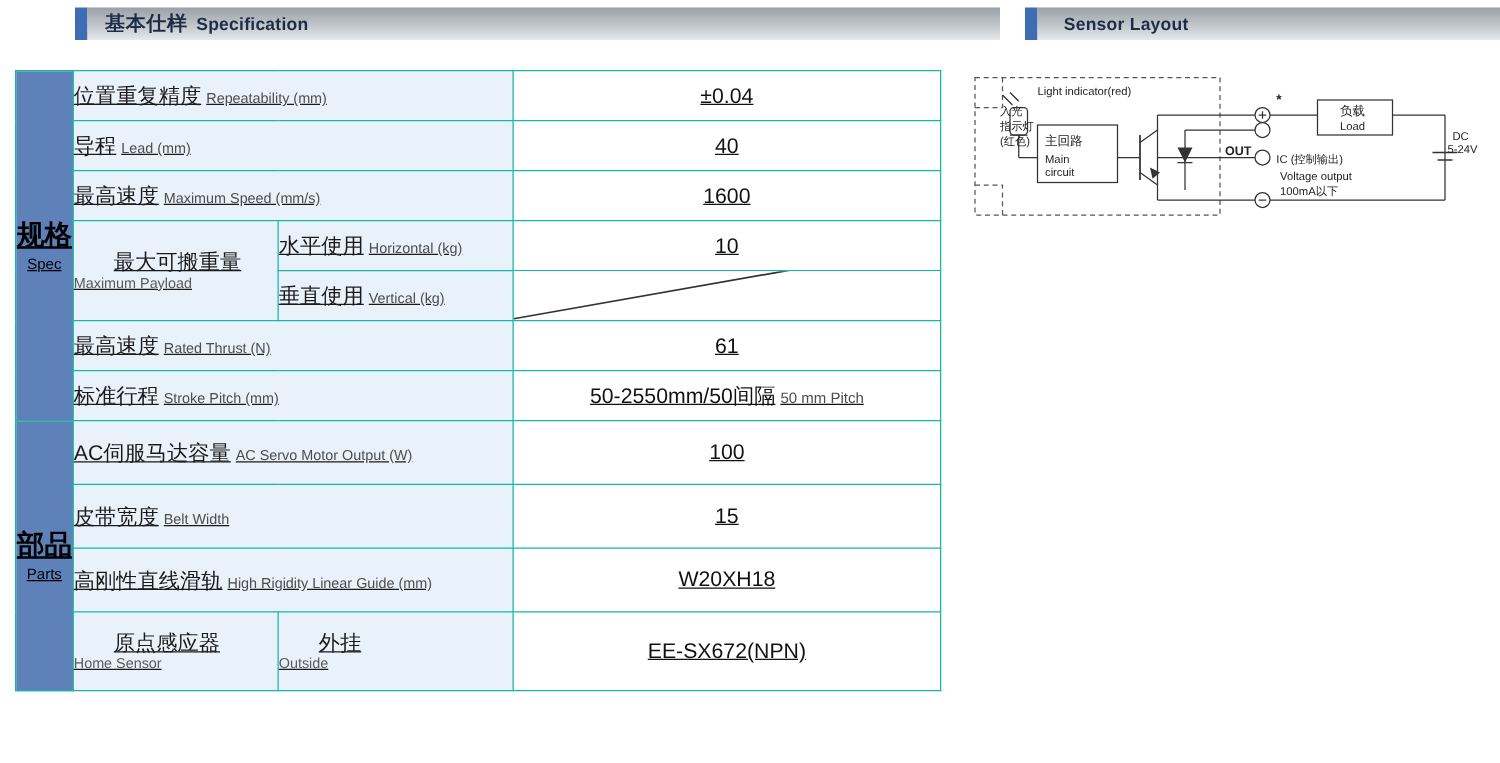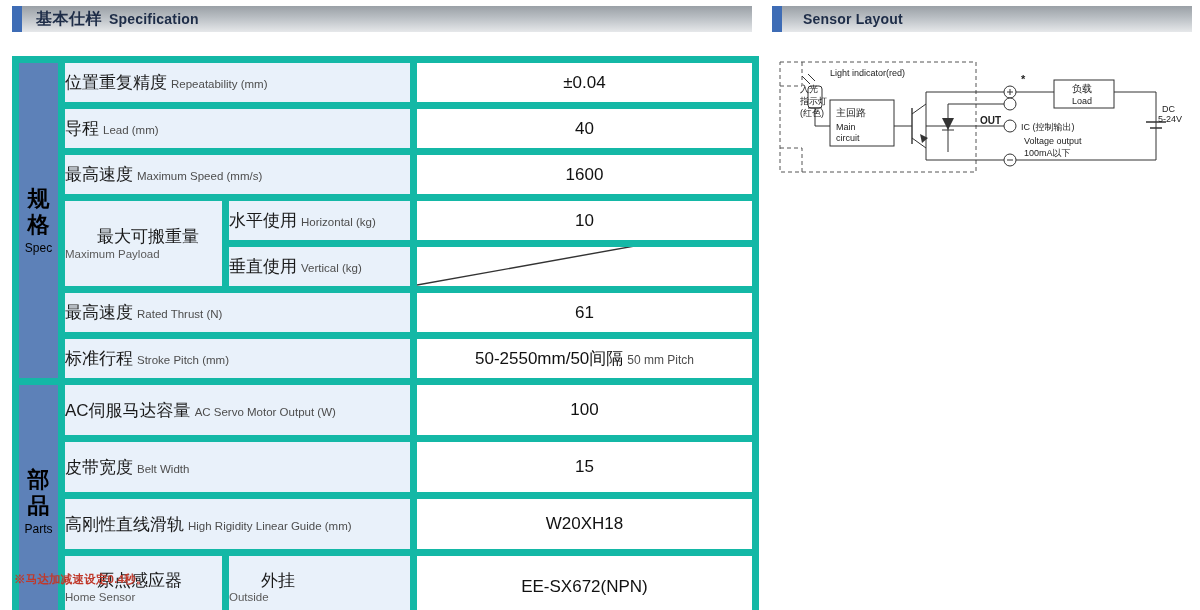--- a/index.html
+++ b/index.html
@@ -15,20 +15,21 @@
     position: relative;
     overflow: hidden;
   }
 
   
   .sec-header {
     position: absolute;
     height: 26px;
     display: flex;
     align-items: stretch;
+    margin-left: 48px;
   }
   .sec-header .accent {
     width: 10px;
     background: #3e6cb5;
   }
   .sec-header .bar {
     flex: 1;
     background: linear-gradient(to bottom, #9aa0a6 0%, #babfc4 45%, #e6e8ea 100%);
     display: flex;
     align-items: center;
@@ -55,23 +56,24 @@
   
   #spec-table {
     position: absolute;
     left: 12px;
     top: 56px;
     width: 740px;
     border-collapse: collapse;
     table-layout: fixed;
   }
   #spec-table td {
-    border: 7px solid #14b8a6;
+    border: 1px solid #14b8a6;
     padding: 0;
     vertical-align: middle;
+    text-decoration: underline;
   }
   .side-label {
     width: 46px;
     background: #5d81b8;
     color: #000000;
     text-align: center;
     vertical-align: middle;
   }
   .side-label .cn {
     font-size: 22px;
@@ -275,21 +277,20 @@
       <td class="lbl stacked" style="height:62px">
         <span class="cn">外挂</span>
         <span class="en">Outside</span>
       </td>
       <td class="val" style="height:62px">EE-SX672(NPN)</td>
     </tr>
   </tbody>
 </table>
 
 <div id="footnote">
-  <div class="fn-cn">※马达加减速设定0.4秒。</div>
 </div>
 
 <div id="sensor-diagram">
   <svg width="420" height="150" viewBox="0 0 420 150">
     <g fill="none" stroke="#333333" stroke-width="1">
 
       <rect x="8" y="14" width="196" height="110" stroke-dasharray="4 3" stroke="#555"></rect>
 
       <path d="M8 38 L30 38 L30 14" stroke-dasharray="4 3" stroke="#555"></path>
       <path d="M8 100 L30 100 L30 124" stroke-dasharray="4 3" stroke="#555"></path>

